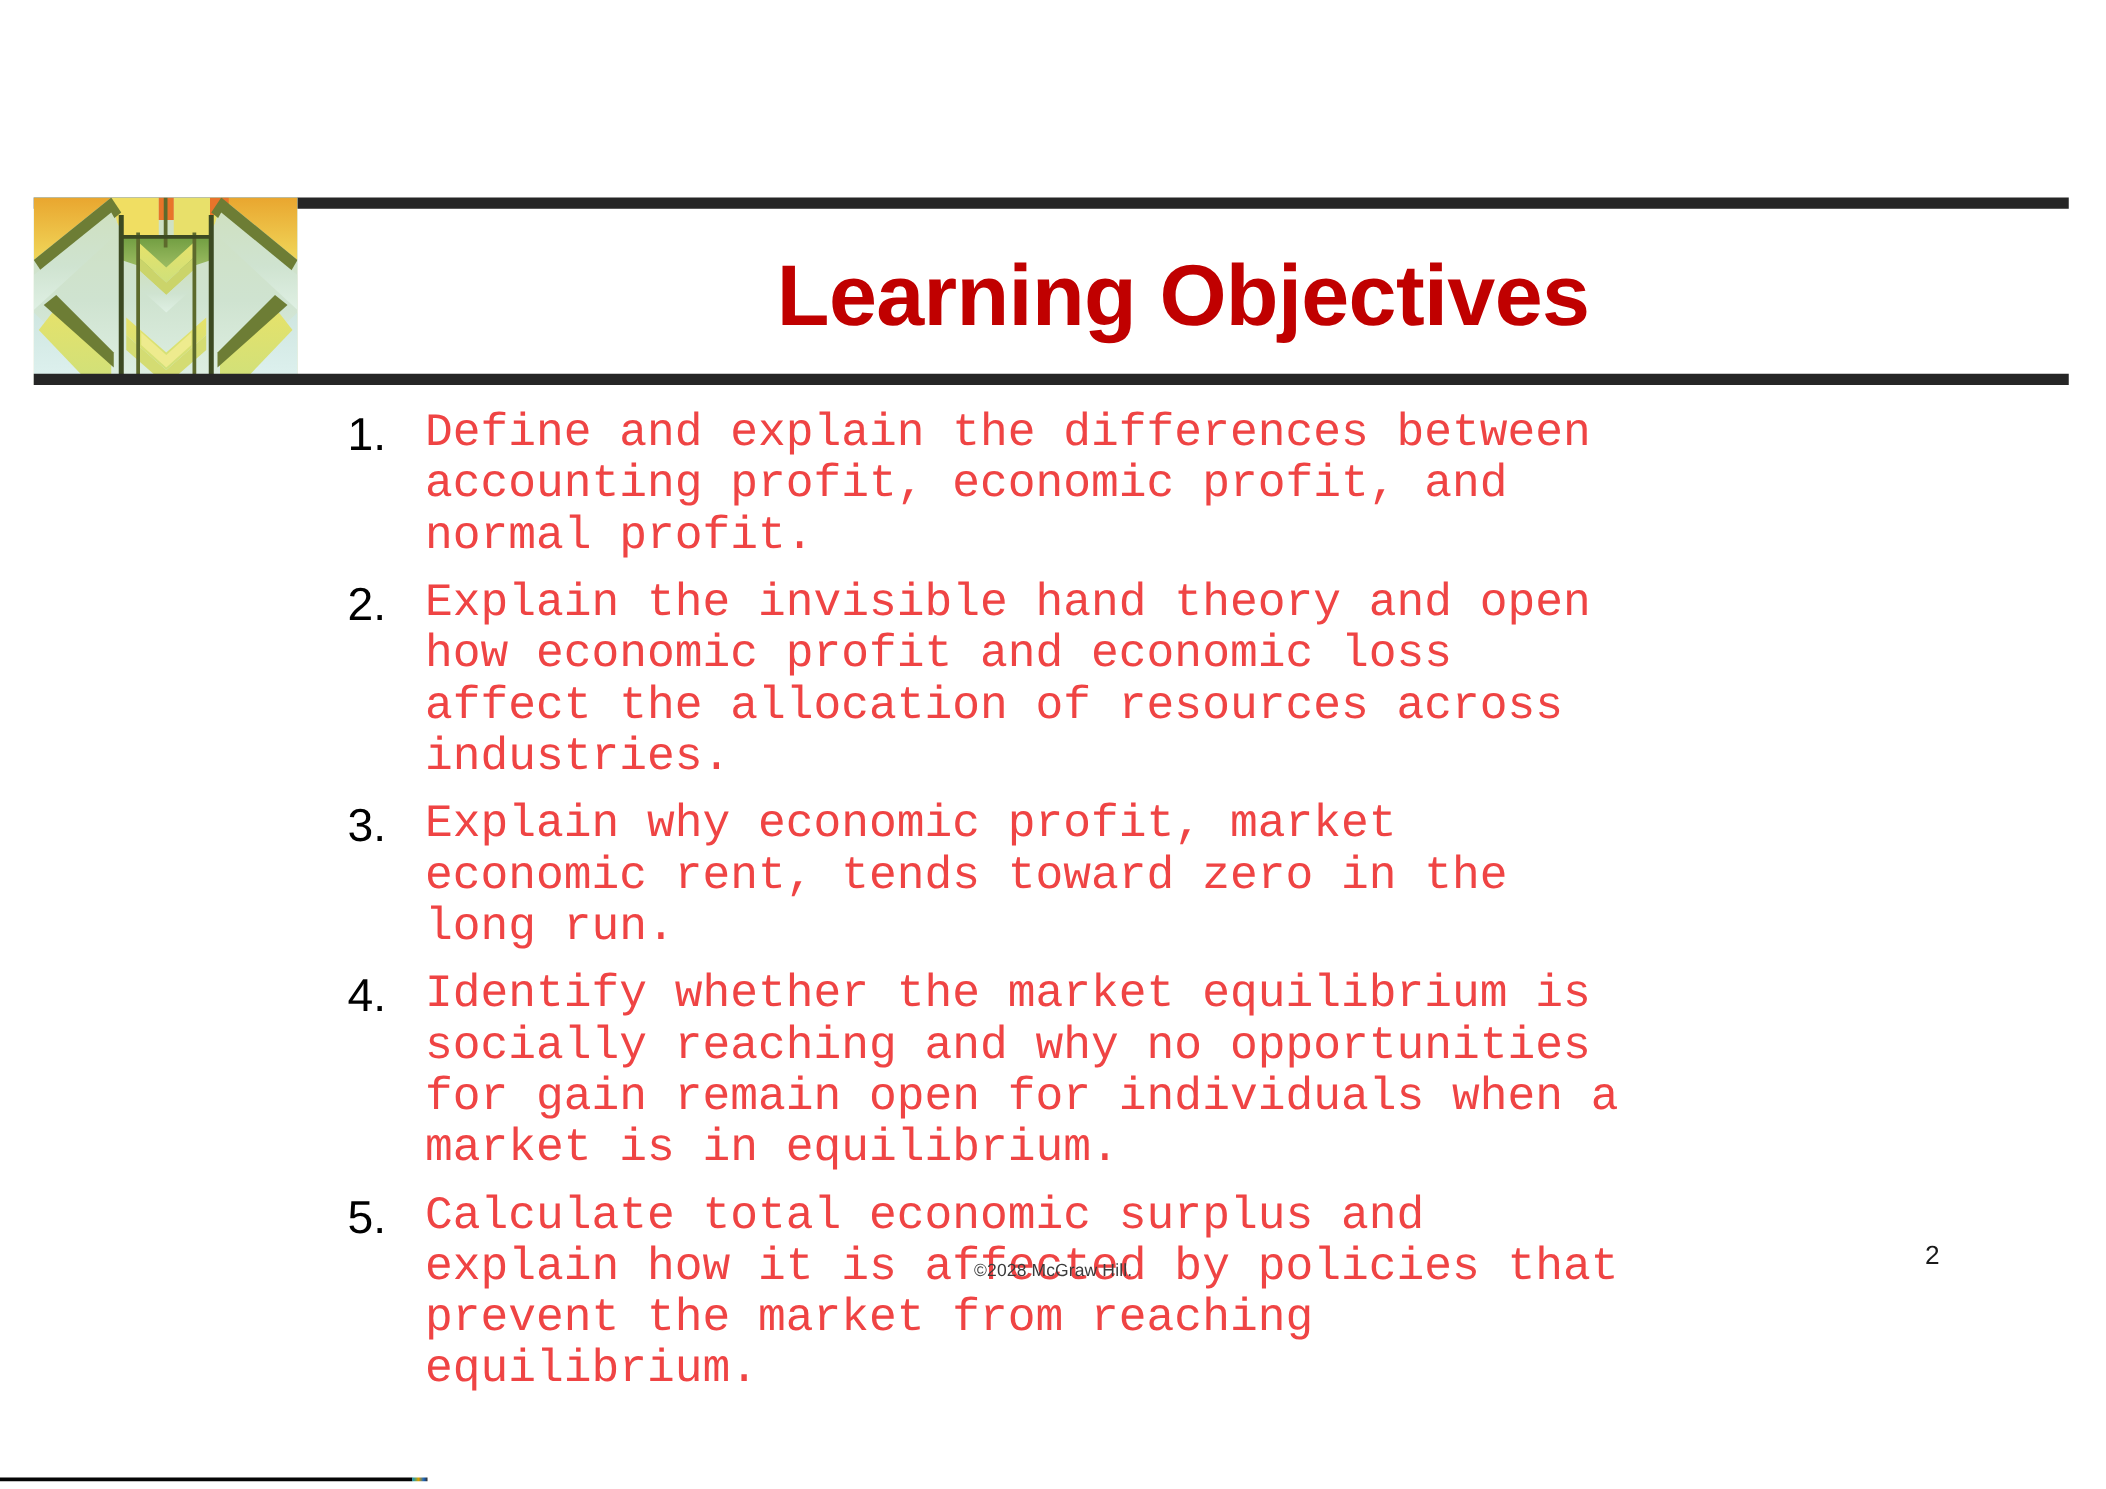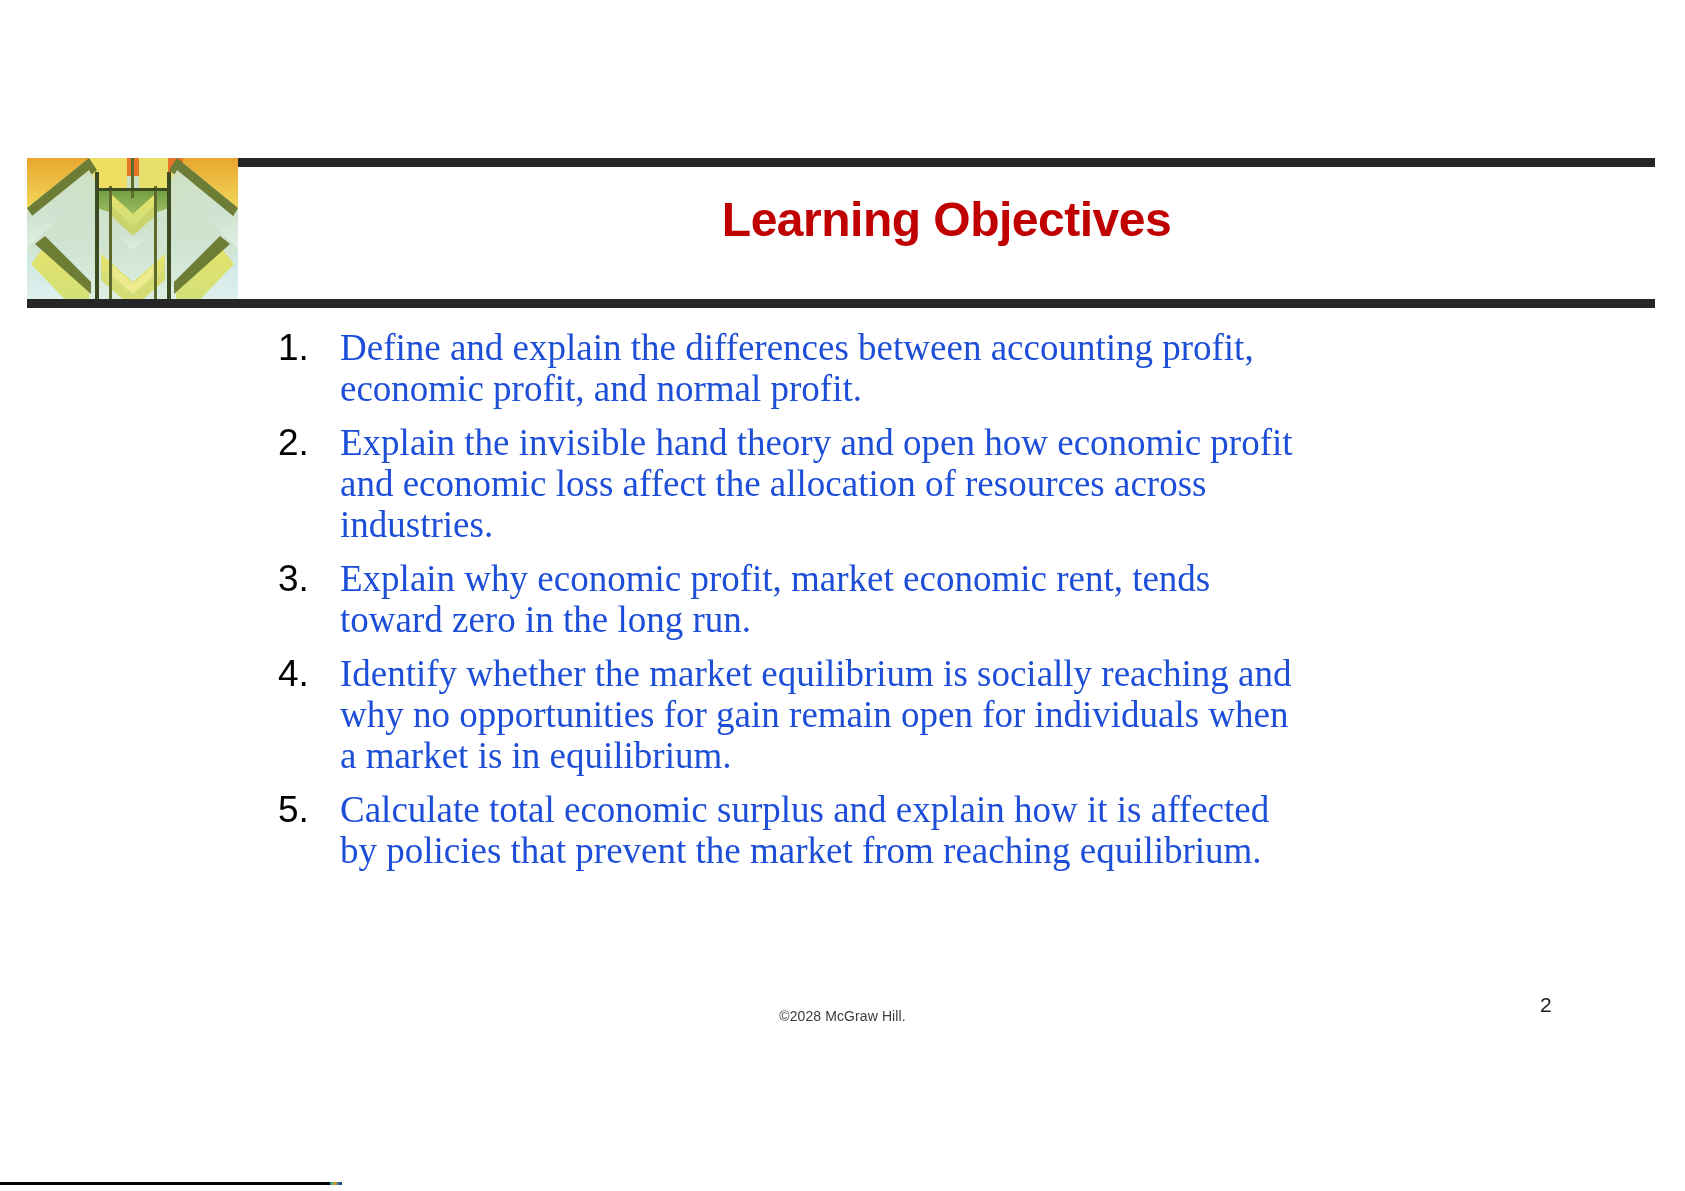--- a/index.html
+++ b/index.html
@@ -51,30 +51,30 @@
     height: 150px;
     overflow: hidden;
     background: #cfe0c4;
   }
   .glass-art svg { display: block; }
 
   
   .slide-title {
     position: absolute;
     left: 238px;
-    top: 160px;
+    top: 176px;
     width: 1417px;
     height: 120px;
     display: flex;
     align-items: center;
     justify-content: center;
     color: #C00000;
     font-family: "Liberation Sans", sans-serif;
     font-weight: bold;
-    font-size: 48px;
+    font-size: 69px;
     letter-spacing: -0.5px;
     line-height: 1;
     white-space: nowrap;
     text-align: center;
   }
 
   
   .objectives {
     position: absolute;
     left: 278px;
@@ -92,24 +92,24 @@
   .objective-number {
     width: 62px;
     flex: 0 0 62px;
     color: #000000;
     font-size: 37px;
     line-height: 41px;
     font-family: "Liberation Sans", sans-serif;
   }
   .objective-text {
     flex: 1 1 auto;
-    color: #1d4ed8;
+    color: #ef4444;
     font-size: 37px;
     line-height: 41px;
-    font-family: Liberation Serif, serif;
+    font-family: Liberation Mono, monospace;
   }
 
   
   .copyright {
     position: absolute;
     left: 0;
     top: 1008px;
     width: 1685px;
     text-align: center;
     color: #3b3b3b;

